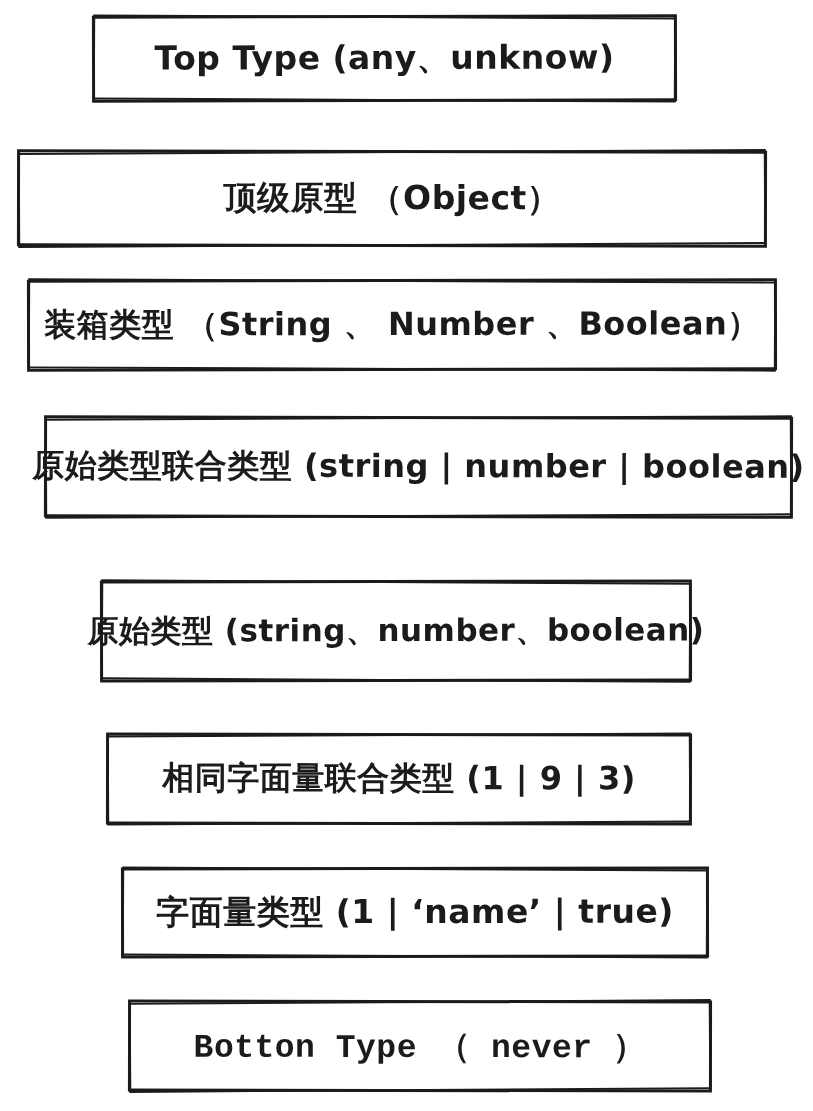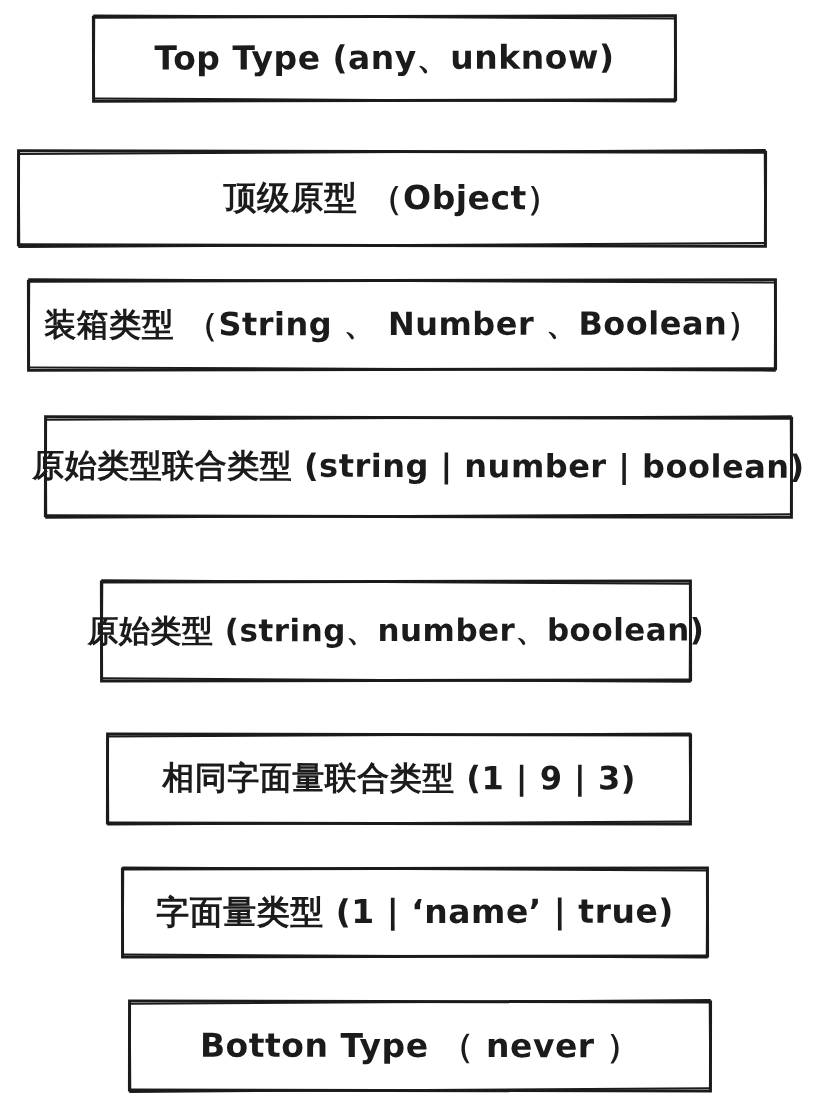--- a/index.html
+++ b/index.html
@@ -47,21 +47,21 @@
   .b3{left:27px;  top:279px;  width:750px; height:92px;  transform:rotate(-0.1deg); font-size:32px;}
   .b3::before{transform:rotate(0.35deg);}
   .b4{left:44px;  top:416px;  width:749px; height:102px; transform:rotate(0.12deg); font-size:32px;}
   .b4::before{transform:rotate(-0.38deg);}
   .b5{left:100px; top:580px;  width:592px; height:102px; transform:rotate(-0.12deg); font-size:31px;}
   .b5::before{transform:rotate(0.45deg);}
   .b6{left:106px; top:733px;  width:586px; height:92px;  transform:rotate(0.1deg); font-size:32px;}
   .b6::before{transform:rotate(-0.4deg);}
   .b7{left:121px; top:867px;  width:588px; height:91px;  transform:rotate(-0.1deg);}
   .b7::before{transform:rotate(0.4deg);}
-  .b8{left:128px; top:1000px; width:584px; height:92px;  transform:rotate(0.08deg);}
+  .b8{left:128px; top:1000px; width:584px; height:92px;  transform:rotate(0.08deg);font-family:Liberation Mono, monospace;}
   .b8::before{transform:rotate(-0.45deg);}
 
   .watermark{
     position:absolute;
     top:1058px;
     right:24px;
     font-size:22px;
     letter-spacing:1px;
     color:var(--wm);
     font-weight:400;

